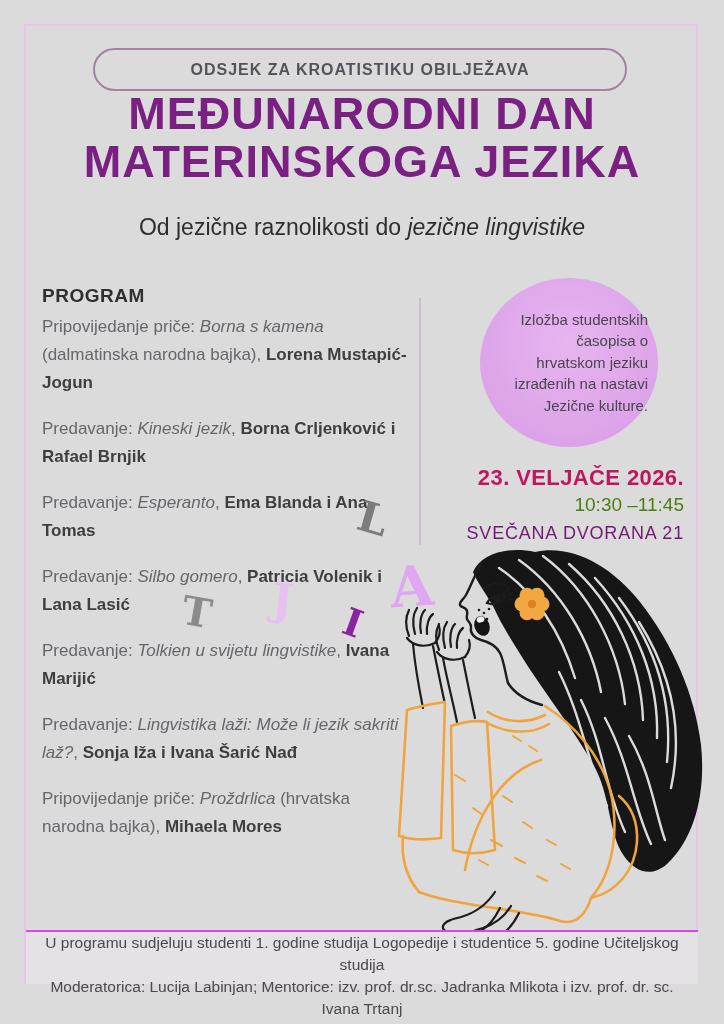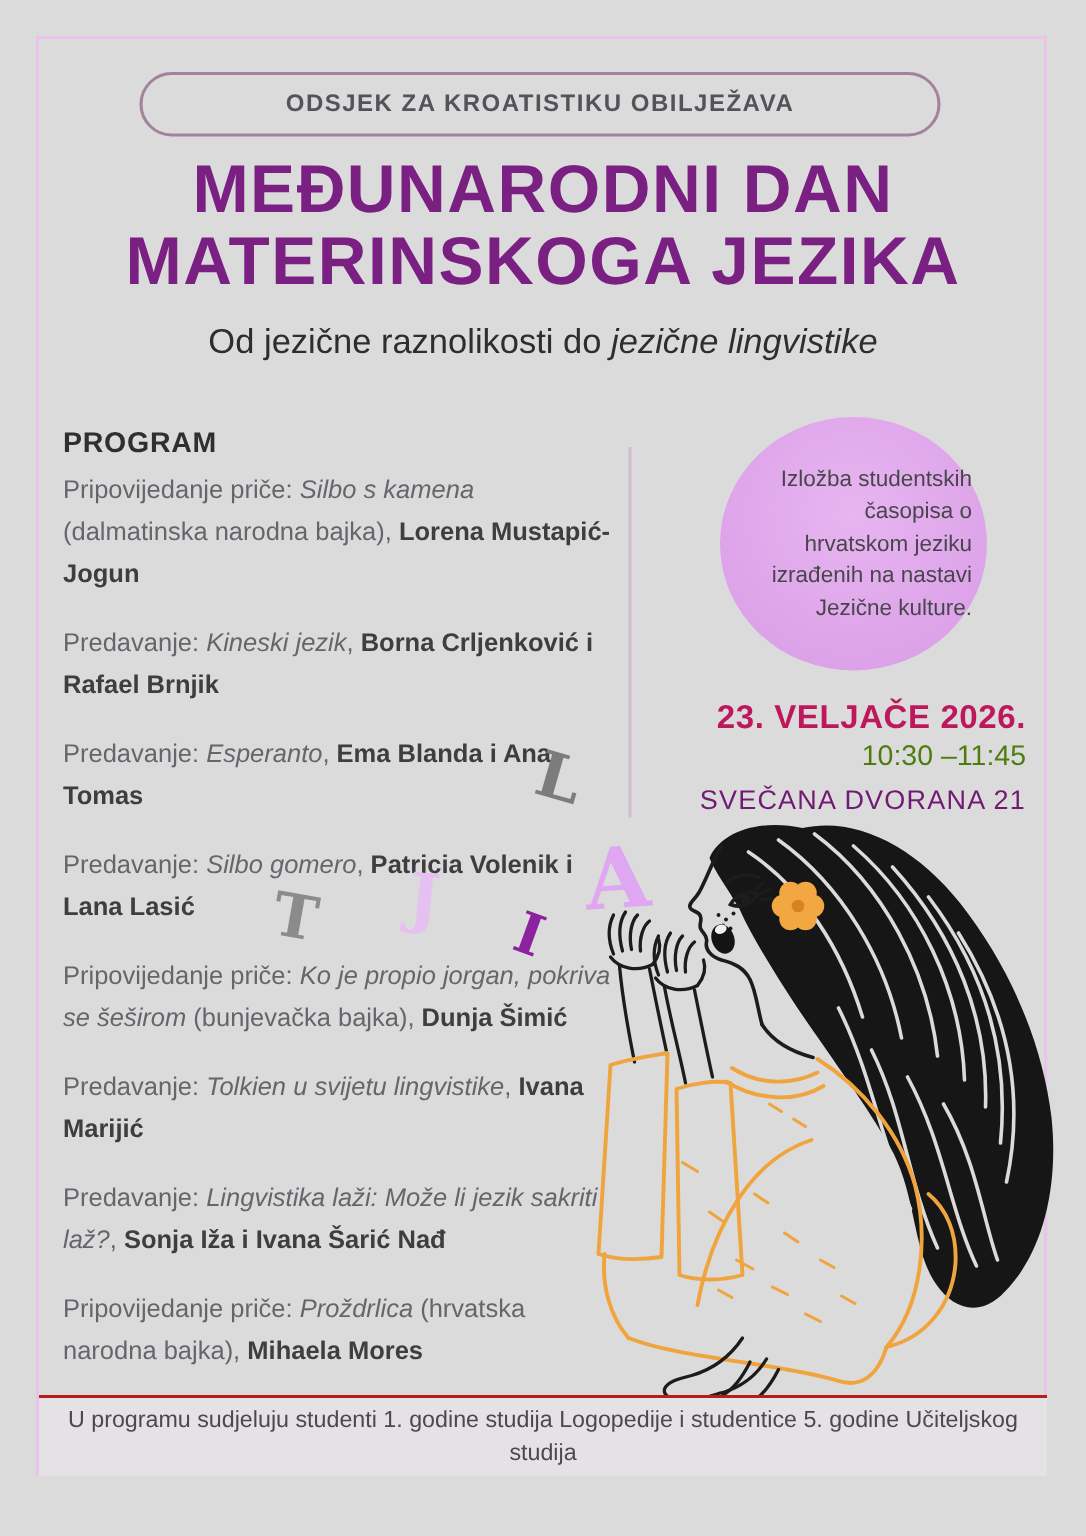--- a/index.html
+++ b/index.html
@@ -15,21 +15,21 @@
   }
   .banner{
     position:absolute;left:93px;top:48px;width:534px;height:43px;
     border:2px solid #a1849c;border-radius:999px;box-sizing:border-box;
     display:flex;align-items:center;justify-content:center;
   }
   .banner span{
     font-size:16px;font-weight:bold;color:#55525a;letter-spacing:1px;
   }
   .title{
-    position:absolute;left:0;top:102px;width:724px;text-align:center;
+    position:absolute;left:0;top:90px;width:724px;text-align:center;
     color:#7a2083;font-weight:bold;font-size:45px;line-height:48px;letter-spacing:1px;
   }
   .subtitle{
     position:absolute;left:0;top:214px;width:724px;text-align:center;
     font-size:23px;color:#2e2d30;
   }
   .subtitle .it{font-style:italic;}
   .program-heading{
     position:absolute;left:42px;top:285px;
     font-size:19px;font-weight:bold;color:#2f2e31;letter-spacing:0.5px;
@@ -62,22 +62,22 @@
   .time-line{font-size:19px;color:#4d7c0f;margin-top:3px;}
   .venue-line{font-size:18px;color:#701a75;letter-spacing:0.8px;margin-top:7px;}
   .letters-layer{position:absolute;left:0;top:0;width:724px;height:1024px;pointer-events:none;}
   .float-letter{
     position:absolute;font-family:"DejaVu Serif", serif;font-weight:bold;line-height:1;
     display:inline-block;
   }
   .girl-svg{position:absolute;left:395px;top:540px;width:310px;height:400px;}
   .footer{
     position:absolute;left:26px;top:930px;width:672px;height:54px;
-    background:#e4e2e4;border-top:2px solid #b91c1c;box-sizing:border-box;
-    display:flex;flex-direction:column;align-items:center;justify-content:center;
+    background:#e4e2e4;border-top:2px solid #d946ef;box-sizing:border-box;
+    display:flex;flex-direction:column;align-items:center;
     text-align:center;
   }
   .footer div{font-size:15.5px;line-height:22px;color:#4b494e;width:660px;}
 </style>
 </head>
 <body>
 
 <div class="frame"></div>
 
 <div class="banner">
@@ -88,25 +88,24 @@
   <div>MEĐUNARODNI DAN</div>
   <div>MATERINSKOGA JEZIKA</div>
 </div>
 
 <div class="subtitle">
   <span>Od jezične raznolikosti do </span><span class="it">jezične lingvistike</span>
 </div>
 
 <div class="program-heading">PROGRAM</div>
 <div class="program-list">
-    <p class="prog-item"><span class="seg-n">Pripovijedanje priče: </span><span class="seg-i">Silbo s kamena</span><span class="seg-n"> (dalmatinska narodna bajka), </span><span class="seg-b">Lorena Mustapić-Jogun</span></p>
+    <p class="prog-item"><span class="seg-n">Pripovijedanje priče: </span><span class="seg-i">Borna s kamena</span><span class="seg-n"> (dalmatinska narodna bajka), </span><span class="seg-b">Lorena Mustapić-Jogun</span></p>
     <p class="prog-item"><span class="seg-n">Predavanje: </span><span class="seg-i">Kineski jezik</span><span class="seg-n">, </span><span class="seg-b">Borna Crljenković i Rafael Brnjik</span></p>
     <p class="prog-item"><span class="seg-n">Predavanje: </span><span class="seg-i">Esperanto</span><span class="seg-n">, </span><span class="seg-b">Ema Blanda i Ana Tomas</span></p>
     <p class="prog-item"><span class="seg-n">Predavanje: </span><span class="seg-i">Silbo gomero</span><span class="seg-n">, </span><span class="seg-b">Patricia Volenik i Lana Lasić</span></p>
-    <p class="prog-item"><span class="seg-n">Pripovijedanje priče: </span><span class="seg-i">Ko je propio jorgan, pokriva se šeširom</span><span class="seg-n"> (bunjevačka bajka), </span><span class="seg-b">Dunja Šimić</span></p>
     <p class="prog-item"><span class="seg-n">Predavanje: </span><span class="seg-i">Tolkien u svijetu lingvistike</span><span class="seg-n">, </span><span class="seg-b">Ivana Marijić</span></p>
     <p class="prog-item"><span class="seg-n">Predavanje: </span><span class="seg-i">Lingvistika laži: Može li jezik sakriti laž?</span><span class="seg-n">, </span><span class="seg-b">Sonja Iža i Ivana Šarić Nađ</span></p>
     <p class="prog-item"><span class="seg-n">Pripovijedanje priče: </span><span class="seg-i">Proždrlica</span><span class="seg-n"> (hrvatska narodna bajka), </span><span class="seg-b">Mihaela Mores</span></p>
   </div>
 
 <div class="divider-v"></div>
 
 <div class="circle">
   <div class="circle-text">Izložba studentskih
 časopisa o
@@ -227,13 +226,14 @@
 <div class="letters-layer">
     <span class="float-letter" style="left: 358px; top: 498px; font-size: 42px; color: rgb(124, 124, 124); transform: rotate(16deg);">L</span>
     <span class="float-letter" style="left: 182px; top: 592px; font-size: 40px; color: rgb(139, 139, 139); transform: rotate(10deg);">T</span>
     <span class="float-letter" style="left: 272px; top: 578px; font-size: 44px; color: rgb(229, 192, 240); transform: rotate(6deg);">J</span>
     <span class="float-letter" style="left: 390px; top: 558px; font-size: 56px; color: rgb(223, 167, 242); transform: rotate(-4deg);">A</span>
     <span class="float-letter" style="left: 344px; top: 604px; font-size: 38px; color: rgb(139, 34, 160); transform: rotate(20deg);">I</span>
   </div>
 
 <div class="footer">
   <div>U programu sudjeluju studenti 1. godine studija Logopedije i studentice 5. godine Učiteljskog studija</div>
+  <div>Moderatorica: Lucija Labinjan; Mentorice: izv. prof. dr.sc. Jadranka Mlikota i izv. prof. dr. sc. Ivana Trtanj</div>
 </div>
 
 </body></html>

